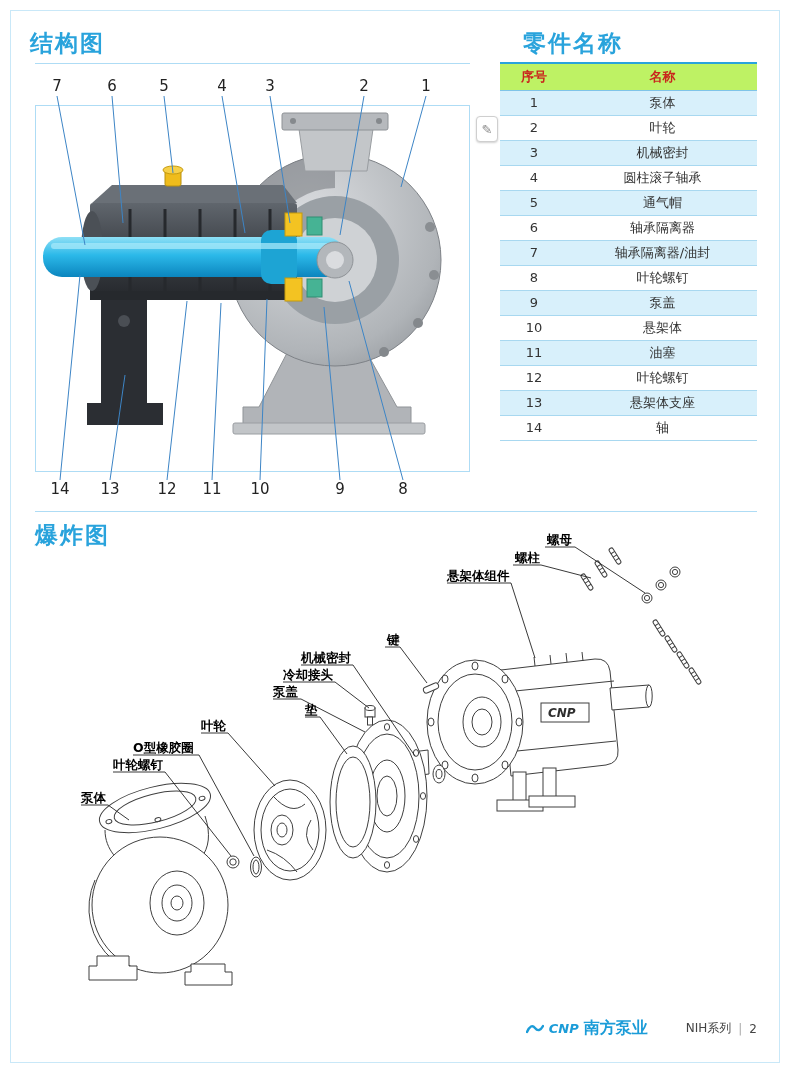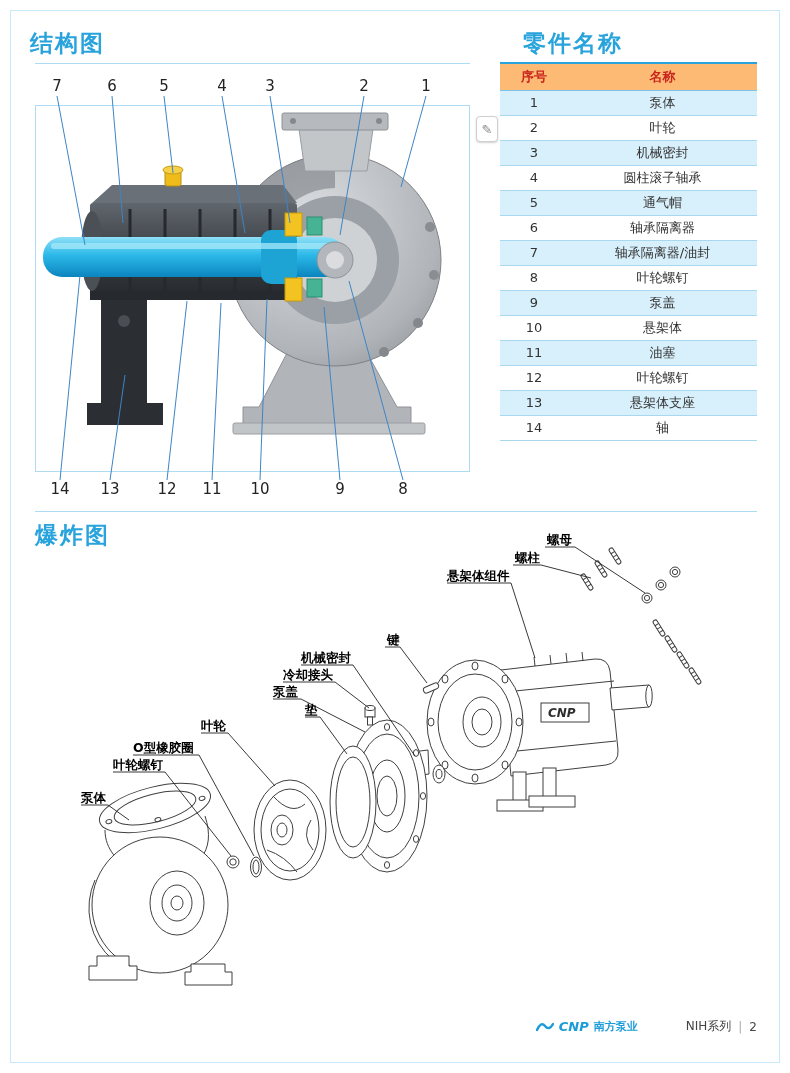--- a/index.html
+++ b/index.html
@@ -25,42 +25,42 @@
   .co  { font-size:15px; fill:#222; text-anchor:middle; }
   .xl  { font-size:12.5px; font-weight:bold; fill:#000; }
   .cnpd{ font-size:12px; font-weight:bold; font-style:italic; fill:#2f2f2f; }
 
   .parts-table {
     position:absolute; left:500px; top:62px; width:257px;
     border-collapse:collapse; border-top:2px solid #29A3DC; border-bottom:1px solid #29A3DC;
     font-size:13px; color:#333; table-layout:fixed;
   }
   .parts-table th {
-    height:27px; background:#fdba74; color:#C9261D; font-size:13px; font-weight:bold;
+    height:27px; background:#bef264; color:#C9261D; font-size:13px; font-weight:bold;
     border-bottom:1px solid #7FC4E8; text-align:center;
   }
   .parts-table th.num, .parts-table td.num { width:68px; }
   .parts-table td { height:25px; text-align:center; border-bottom:1px solid #A8D8F0; background:#ffffff; }
   .parts-table tr.shade td { background:#D8F0FB; }
 
   .edit-chip {
     position:absolute; left:476px; top:116px; width:22px; height:26px;
     background:#fff; border:1px solid #cfcfcf; border-radius:4px;
     box-shadow:0 1px 2px rgba(0,0,0,.18);
     display:flex; align-items:center; justify-content:center;
     font-size:13px; color:#8a8a8a; cursor:pointer;
   }
 
   .footer {
     position:absolute; left:400px; top:1018px; width:357px;
     display:flex; align-items:center; justify-content:flex-end; gap:5px;
     font-size:12px; color:#444;
   }
   .footer .brand    { color:#1B9CD8; font-weight:bold; font-style:italic; font-size:13px; }
-  .footer .brand-cn { color:#1B9CD8; font-weight:bold; font-size:11px; margin-right:21px; }
+  .footer .brand-cn { color:#1B9CD8; font-weight:bold; font-size:16px; margin-right:11px; }
   .footer .series   { color:#444;margin-left:22px; }
   .footer .fdiv     { color:#aaa; margin:0 2px; }
   .footer .pageno   { color:#444; }
 </style>
 </head>
 <body>
 
 <div class="page-frame"></div>
 
 <h2 class="heading" id="h-structure">结构图</h2>

